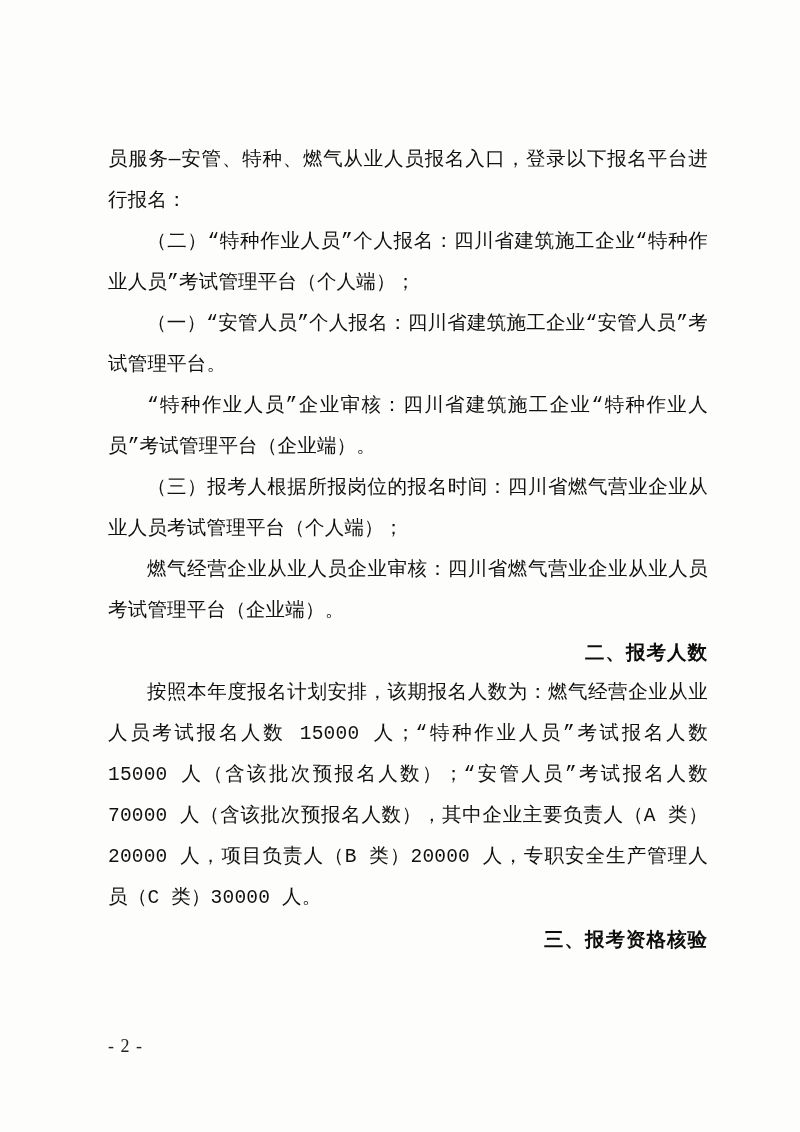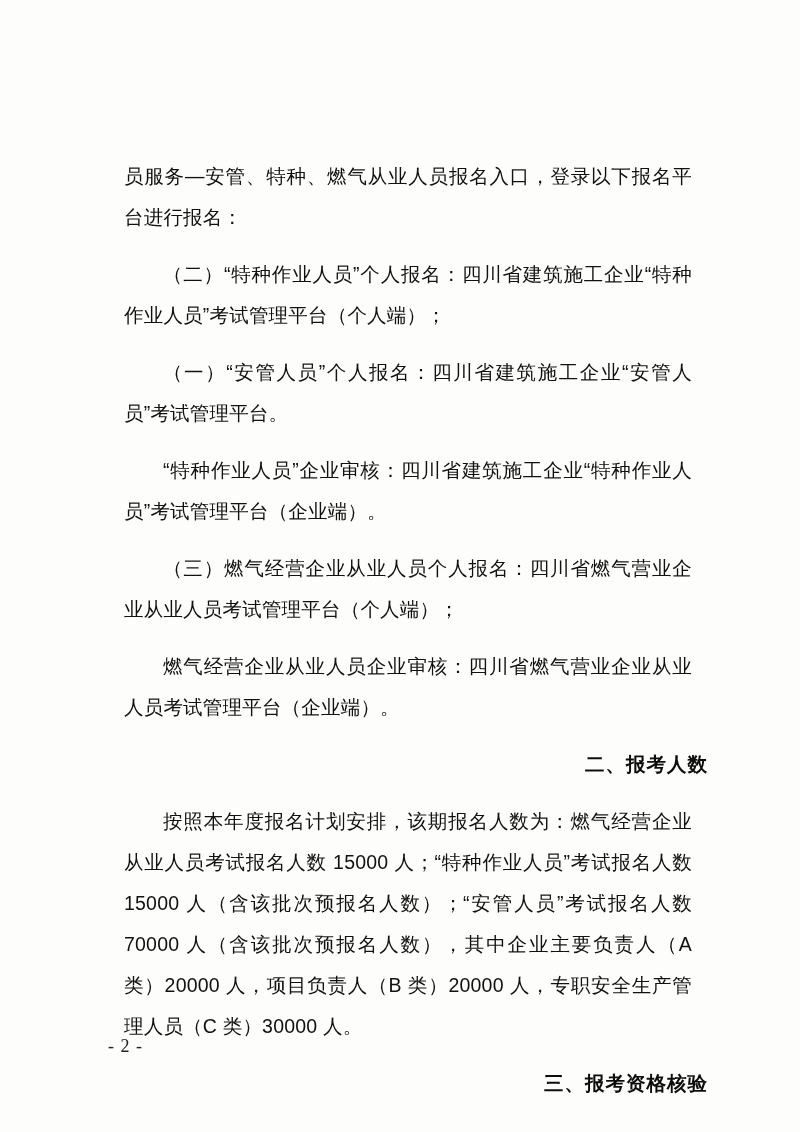--- a/index.html
+++ b/index.html
@@ -16,28 +16,28 @@
     box-sizing: border-box;
     overflow: hidden;
   }
   .content {
     position: absolute;
     left: 108px;
     top: 140px;
     width: 600px;
   }
   .para {
-    font-family: Liberation Sans, sans-serif;
+    font-family: Liberation Mono, monospace;
     font-size: 19.5px;
     line-height: 41px;
     color: #111111;
     text-align: justify;
     text-justify: inter-ideograph;
     letter-spacing: 0.2px;
-    margin: 16px;
+    margin: 0;
     white-space: pre-wrap;
   }
   .para.indent {
     text-indent: 2em;
   }
   .heading {
     font-family: "Liberation Serif", "DejaVu Serif", serif;
     font-size: 19.5px;
     line-height: 41px;
     color: #0d0d0d;
@@ -61,20 +61,20 @@
 </style>
 </head>
 <body>
 
 <div class="page">
   <div class="content">
     <p class="para">员服务—安管、特种、燃气从业人员报名入口，登录以下报名平台进行报名：</p>
     <p class="para indent">（二）“特种作业人员”个人报名：四川省建筑施工企业“特种作业人员”考试管理平台（个人端）；</p>
     <p class="para indent">（一）“安管人员”个人报名：四川省建筑施工企业“安管人员”考试管理平台。</p>
     <p class="para indent">“特种作业人员”企业审核：四川省建筑施工企业“特种作业人员”考试管理平台（企业端）。</p>
-    <p class="para indent">（三）燃气经营企业从业人员个人报名：四川省燃气营业企业从业人员考试管理平台（个人端）；</p>
+    <p class="para indent">（三）报考人根据所报岗位的报名时间：四川省燃气营业企业从业人员考试管理平台（个人端）；</p>
     <p class="para indent">燃气经营企业从业人员企业审核：四川省燃气营业企业从业人员考试管理平台（企业端）。</p>
     <h2 class="heading">二、报考人数</h2>
     <p class="para indent">按照本年度报名计划安排，该期报名人数为：燃气经营企业从业人员考试报名人数 15000 人；“特种作业人员”考试报名人数 15000 人（含该批次预报名人数）；“安管人员”考试报名人数 70000 人（含该批次预报名人数），其中企业主要负责人（A 类）20000 人，项目负责人（B 类）20000 人，专职安全生产管理人员（C 类）30000 人。</p>
     <h2 class="heading">三、报考资格核验</h2>
   </div>
   <div class="footer">- 2 -</div>
 </div>
 
 </body></html>

